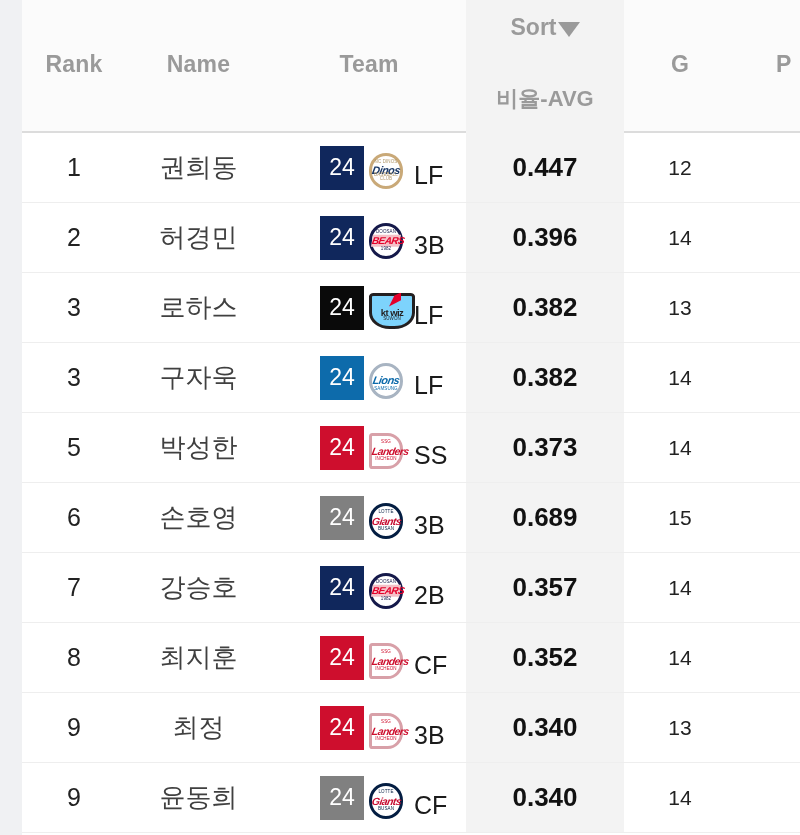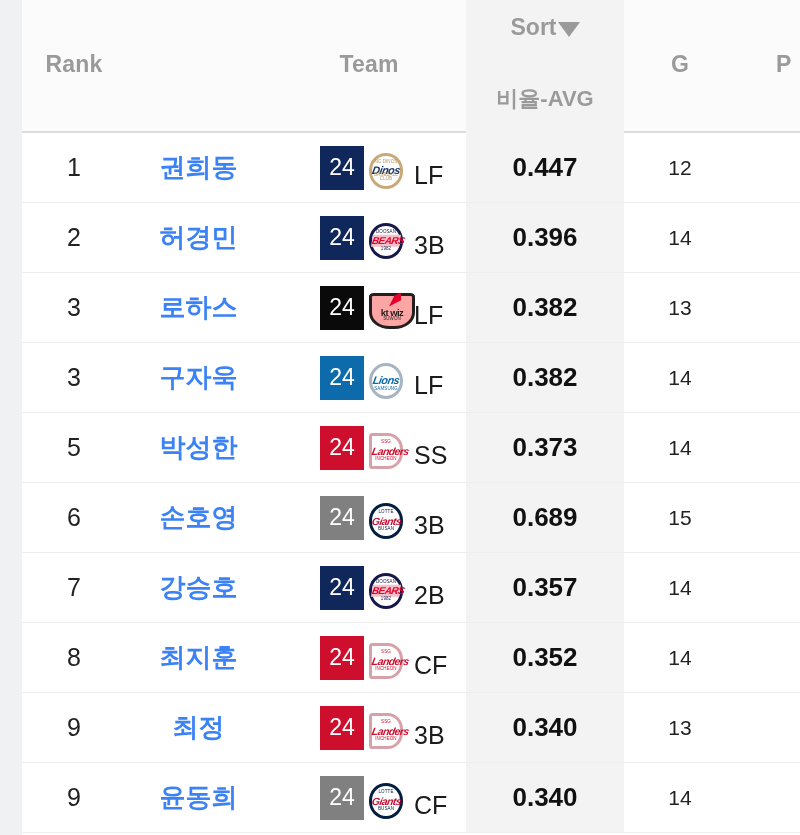--- a/index.html
+++ b/index.html
@@ -106,21 +106,21 @@
     top: 0;
     height: 69px;
     display: flex;
     align-items: center;
     justify-content: center;
     font-size: 25px;
     color: #1b1b1b;
     box-sizing: border-box;
   }
   .c-rank { left: 0px;   width: 104px; color: #222; font-size: 25px; }
-  .c-name { left: 104px; width: 145px; font-size: 26px; font-weight: bold; color: #3b82f6; }
+  .c-name { left: 104px; width: 145px; font-size: 26px; font-weight: normal; color: #404040; }
   .c-team { left: 249px; width: 196px; justify-content: flex-start; padding-left: 49px; }
   .c-avg  { left: 444px; width: 158px; background: #f3f3f3; font-weight: bold; font-size: 26px; color: #111; }
   .c-g    { left: 602px; width: 112px; font-size: 21px; color: #222; }
 
   
   .team-wrap { display: flex; align-items: flex-end; }
   .num-badge {
     width: 44px; height: 44px;
     display: flex; align-items: center; justify-content: center;
     color: #ffffff;
@@ -175,21 +175,21 @@
 
   
   .logo-dinos .logo-circle { background: #ffffff; border: 3px solid #c9a978; }
   .logo-dinos .logo-text { color: #1b3966; font-size: 11px; }
   .logo-dinos .logo-arc-top, .logo-dinos .logo-arc-bot { color: #b09668; }
   
   .logo-bears .logo-circle { background: #ffffff; border: 3px solid #15194a; }
   .logo-bears .logo-text { color: #e4002b; font-size: 10px; background: #f5c0c8; padding: 1px 0; }
   .logo-bears .logo-arc-top, .logo-bears .logo-arc-bot { color: #15194a; }
   
-  .logo-ktwiz .logo-circle { background: #fca5a5; border: 3px solid #231f20; border-radius: 10% 10% 45% 45%; padding-left: 40px; }
+  .logo-ktwiz .logo-circle { background: #7dd3fc; border: 3px solid #231f20; border-radius: 10% 10% 45% 45%; padding-left: 40px; }
   .logo-ktwiz .logo-text { color: #231f20; font-size: 9.5px; font-style: normal; transform: translateY(-30%); }
   .logo-ktwiz .logo-arc-bot { color: #231f20; }
   .logo-ktwiz .wiz-streak {
     position: absolute; right: 4px; top: 1px;
     width: 12px; height: 14px;
     background: #e4002b;
     clip-path: polygon(100% 0, 100% 55%, 0 100%, 45% 22%);
   }
   
   .logo-lions .logo-circle { background: #ffffff; border: 3px solid #a8b4c2; border-radius: 50%; }
@@ -220,20 +220,21 @@
 </head>
 <body>
 
 <div id="app">
   <div class="table-surface">
 
     <div class="thead">
       <div class="th-avg-col"></div>
 
       <div class="th th-rank">Rank</div>
+      <div class="th th-name">Name</div>
       <div class="th th-team">Team</div>
 
       <div class="th-sort">
         <span>Sort</span><span class="sort-caret"></span>
       </div>
       <div class="th-avg">비율-AVG</div>
 
       <div class="th th-g">G</div>
       <div class="edge-glyph">P</div>
     </div>

